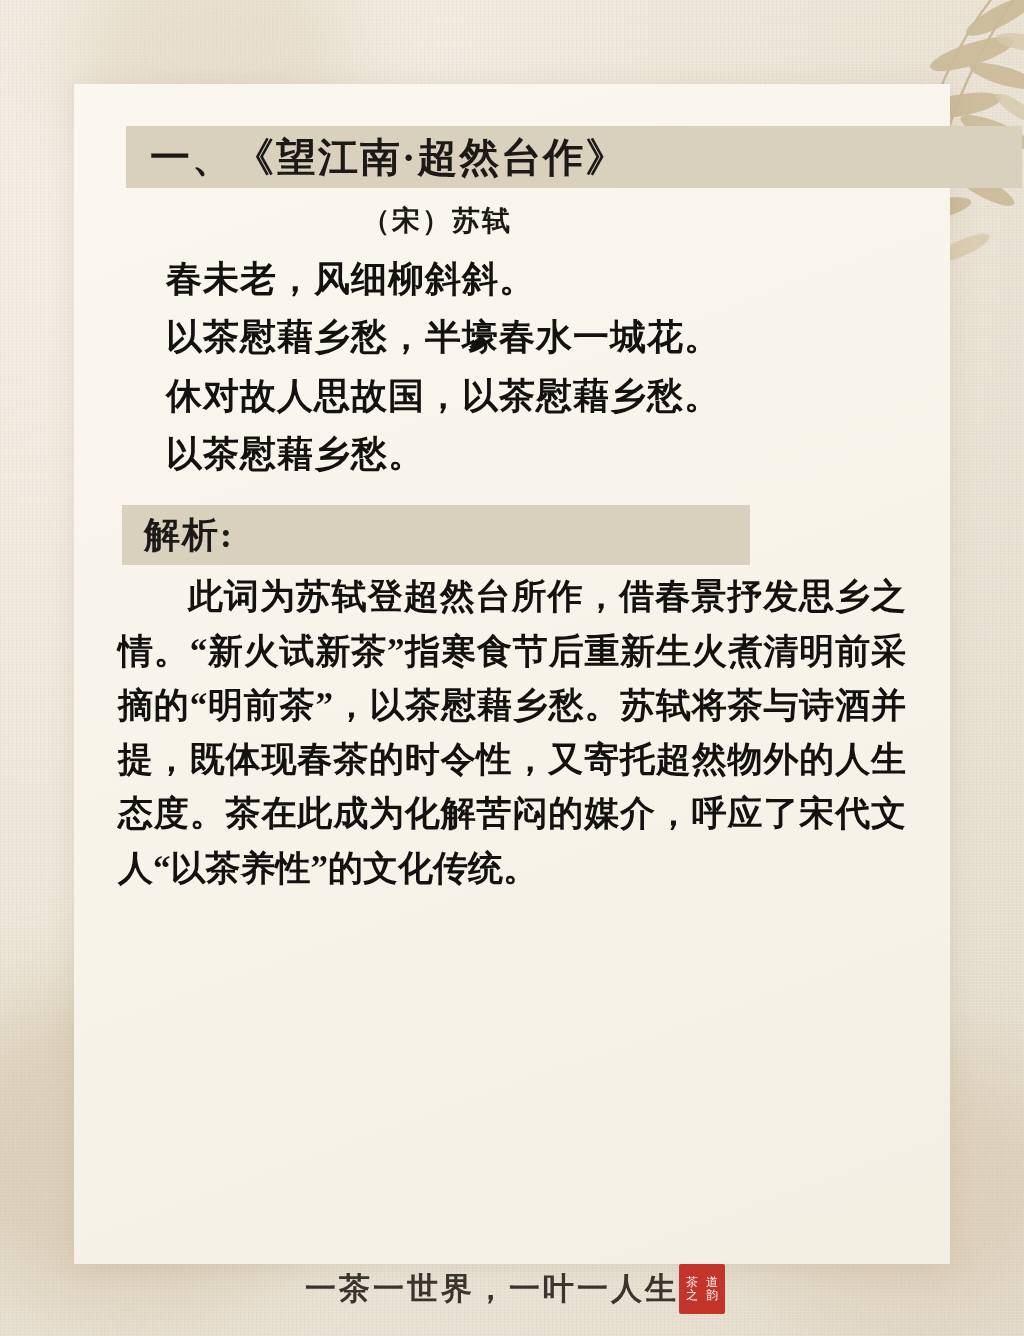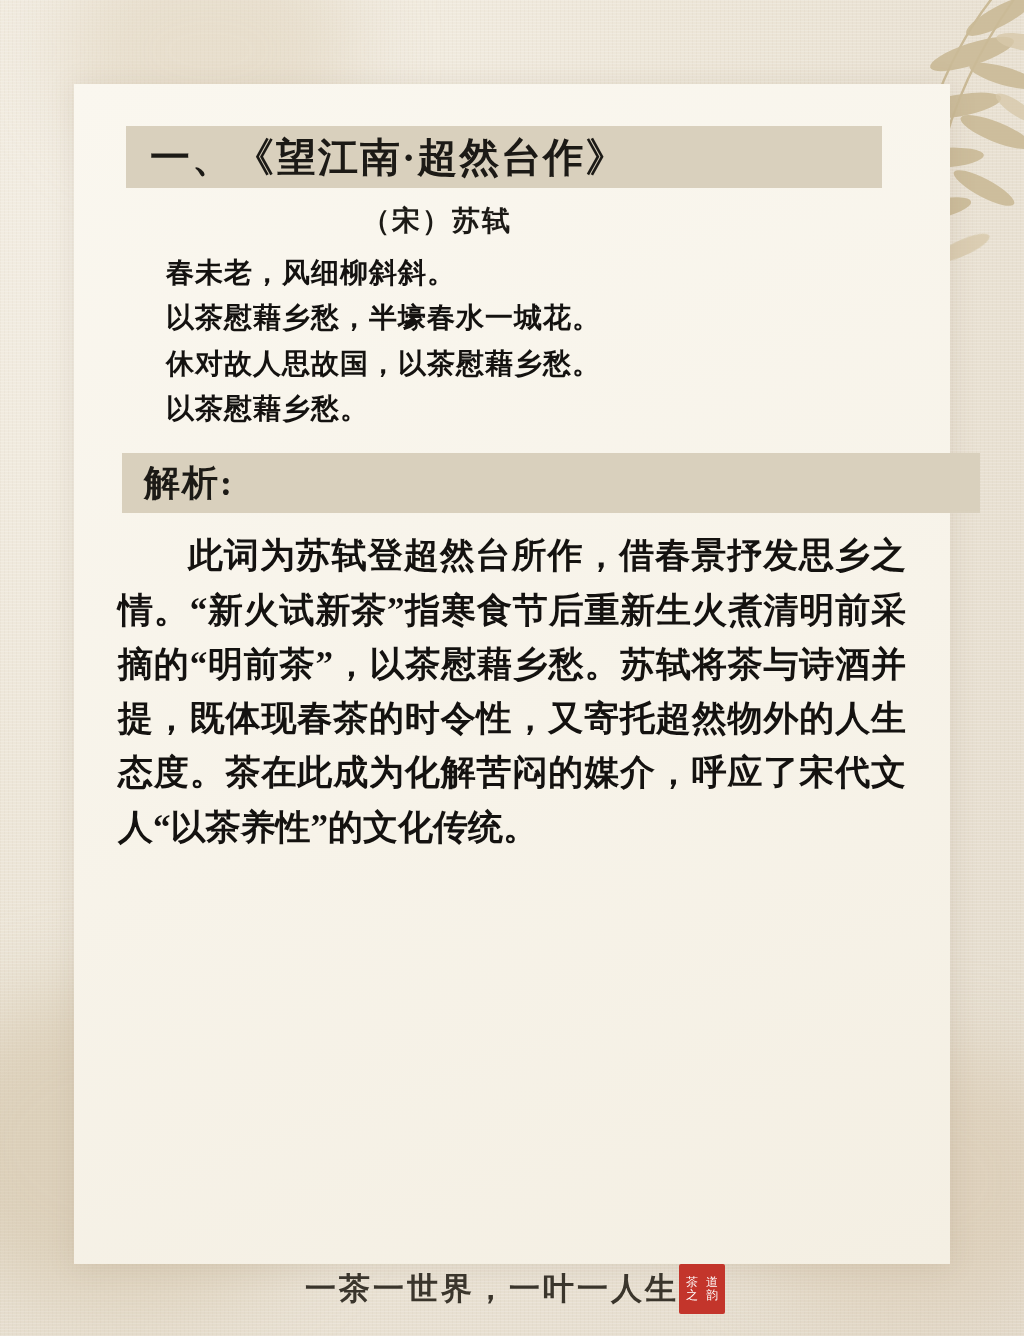--- a/index.html
+++ b/index.html
@@ -78,21 +78,21 @@
   
   .bar {
     background: #d9d0bd;
     display: flex;
     align-items: center;
     box-sizing: border-box;
   }
   .title-bar {
     height: 62px;
     margin: 16px 0 0 12px;
-    width: 756px;
+    width: 896px;
     padding-left: 24px;
     align-items: center;
   }
   .title-text {
     font-size: 40px;
     letter-spacing: 2px;
     color: #1c1a16;
     font-weight: 700;
     white-space: nowrap;
   }
@@ -104,43 +104,43 @@
     letter-spacing: 2px;
     font-weight: 700;
     padding-right: 150px;
   }
 
   
   .poem {
     margin: 0 0 0 52px;
   }
   .poem-line {
-    font-size: 28px;
+    font-size: 36px;
     line-height: 1.62;
     color: #141210;
     letter-spacing: 1px;
     white-space: nowrap;
     font-weight: 700;
   }
 
   
   .analysis-bar {
     height: 60px;
     margin: 22px 0 0 8px;
-    width: 858px;
+    width: 628px;
     padding-left: 22px;
   }
   .analysis-label {
     font-size: 36px;
     color: #1c1a16;
     letter-spacing: 2px;
     font-weight: 700;
   }
   .analysis-body {
-    margin: 16px 4px 0 4px;
+    margin: 5px 4px 0 4px;
     font-size: 35px;
     line-height: 1.55;
     color: #141210;
     text-indent: 70px;
     text-align: justify;
     letter-spacing: 0px;
     font-weight: 700;
   }
 
   

